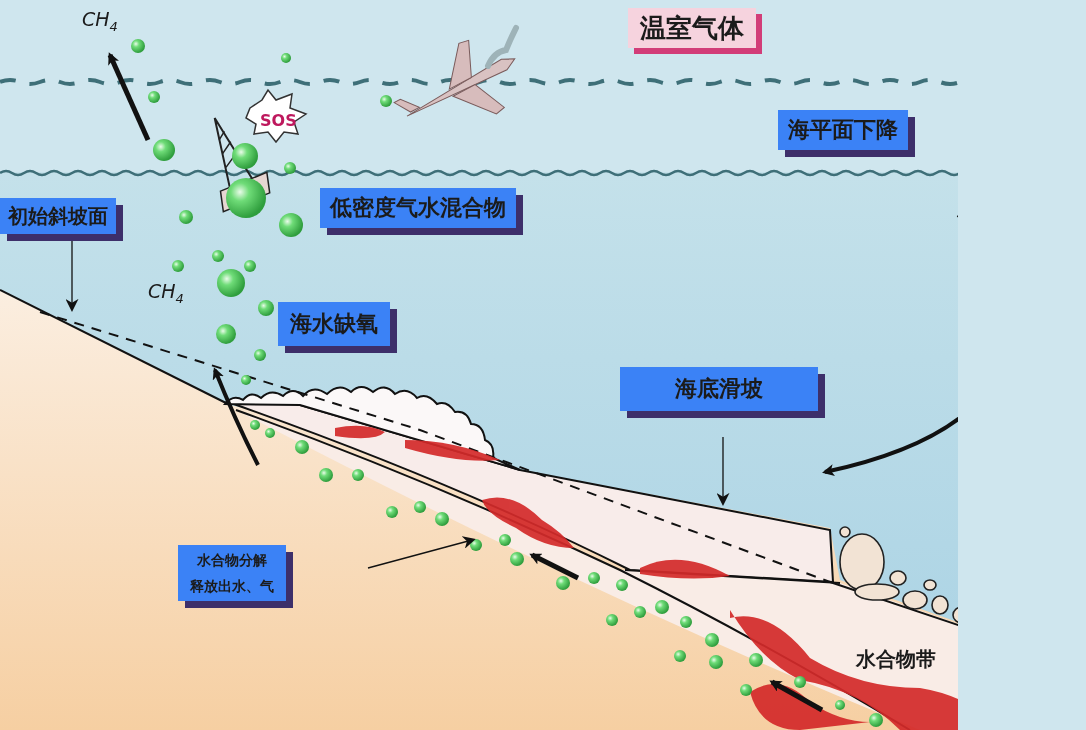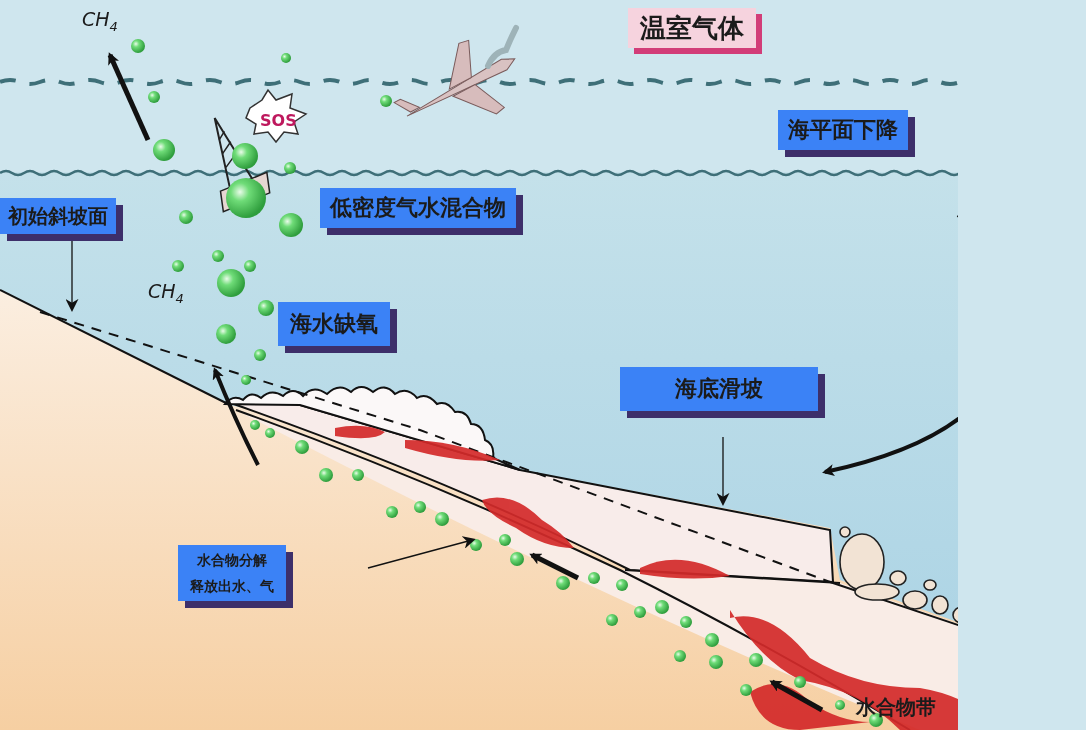--- a/index.html
+++ b/index.html
@@ -173,14 +173,14 @@
   <div class="label pink" style="left:628px;top:8px;">温室气体</div>
   <div class="label" style="left:778px;top:110px;">海平面下降</div>
   <div class="label" style="left:0;top:198px;font-size:20px;padding:4px 8px;">初始斜坡面</div>
   <div class="label" style="left:320px;top:188px;">低密度气水混合物</div>
   <div class="label" style="left:278px;top:280px;padding:8px 12px;margin-top:22px;">海水缺氧</div>
   <div class="label" style="left:620px;top:367px;width:178px;text-align:center;padding:8px 10px;">海底滑坡</div>
   <div class="label center" style="left:178px;top:545px;font-size:14px;line-height:26px;padding:2px 12px;">
     <div>水合物分解</div>
     <div>释放出水、气</div>
   </div>
-  <div style="position:absolute;left:856px;top:646px;font-size:20px;font-weight:bold;color:#1b1b1b;font-family:'DejaVu Sans',sans-serif;margin-top:48px;">水合物带</div>
+  <div style="position:absolute;left:856px;top:646px;font-size:20px;font-weight:bold;color:#1b1b1b;font-family:'DejaVu Sans',sans-serif;">水合物带</div>
 </div>
 
 </body></html>

